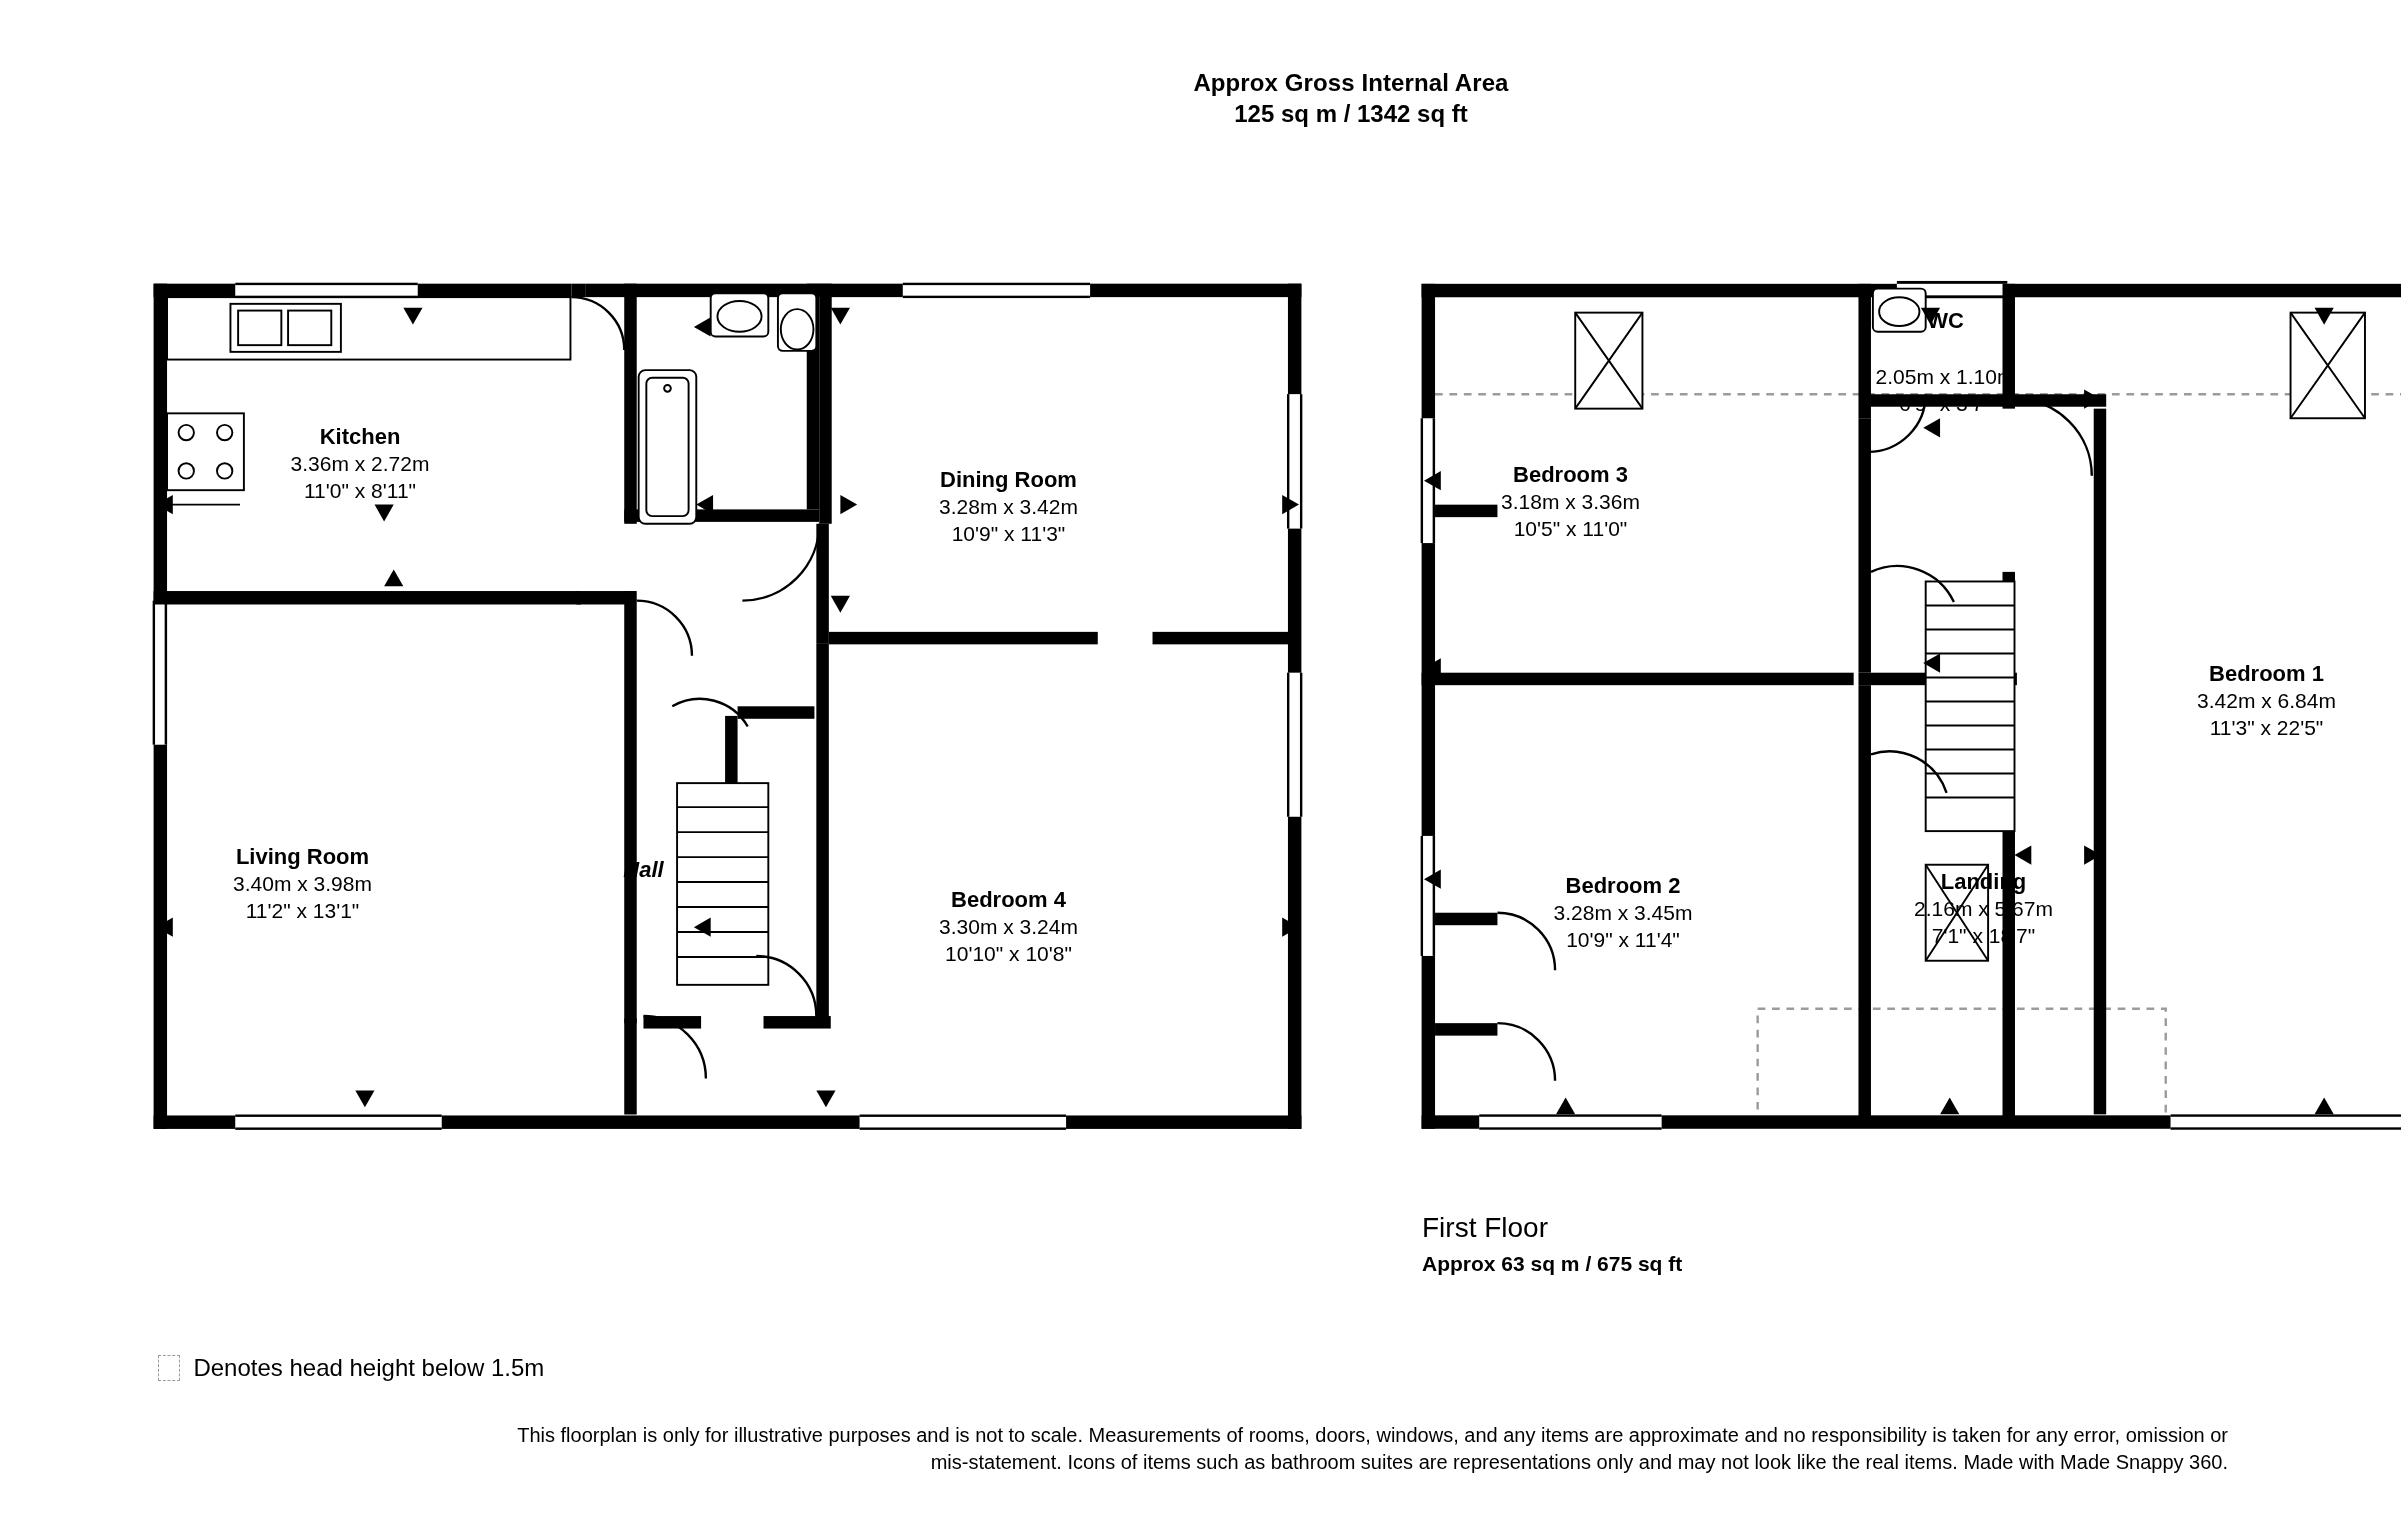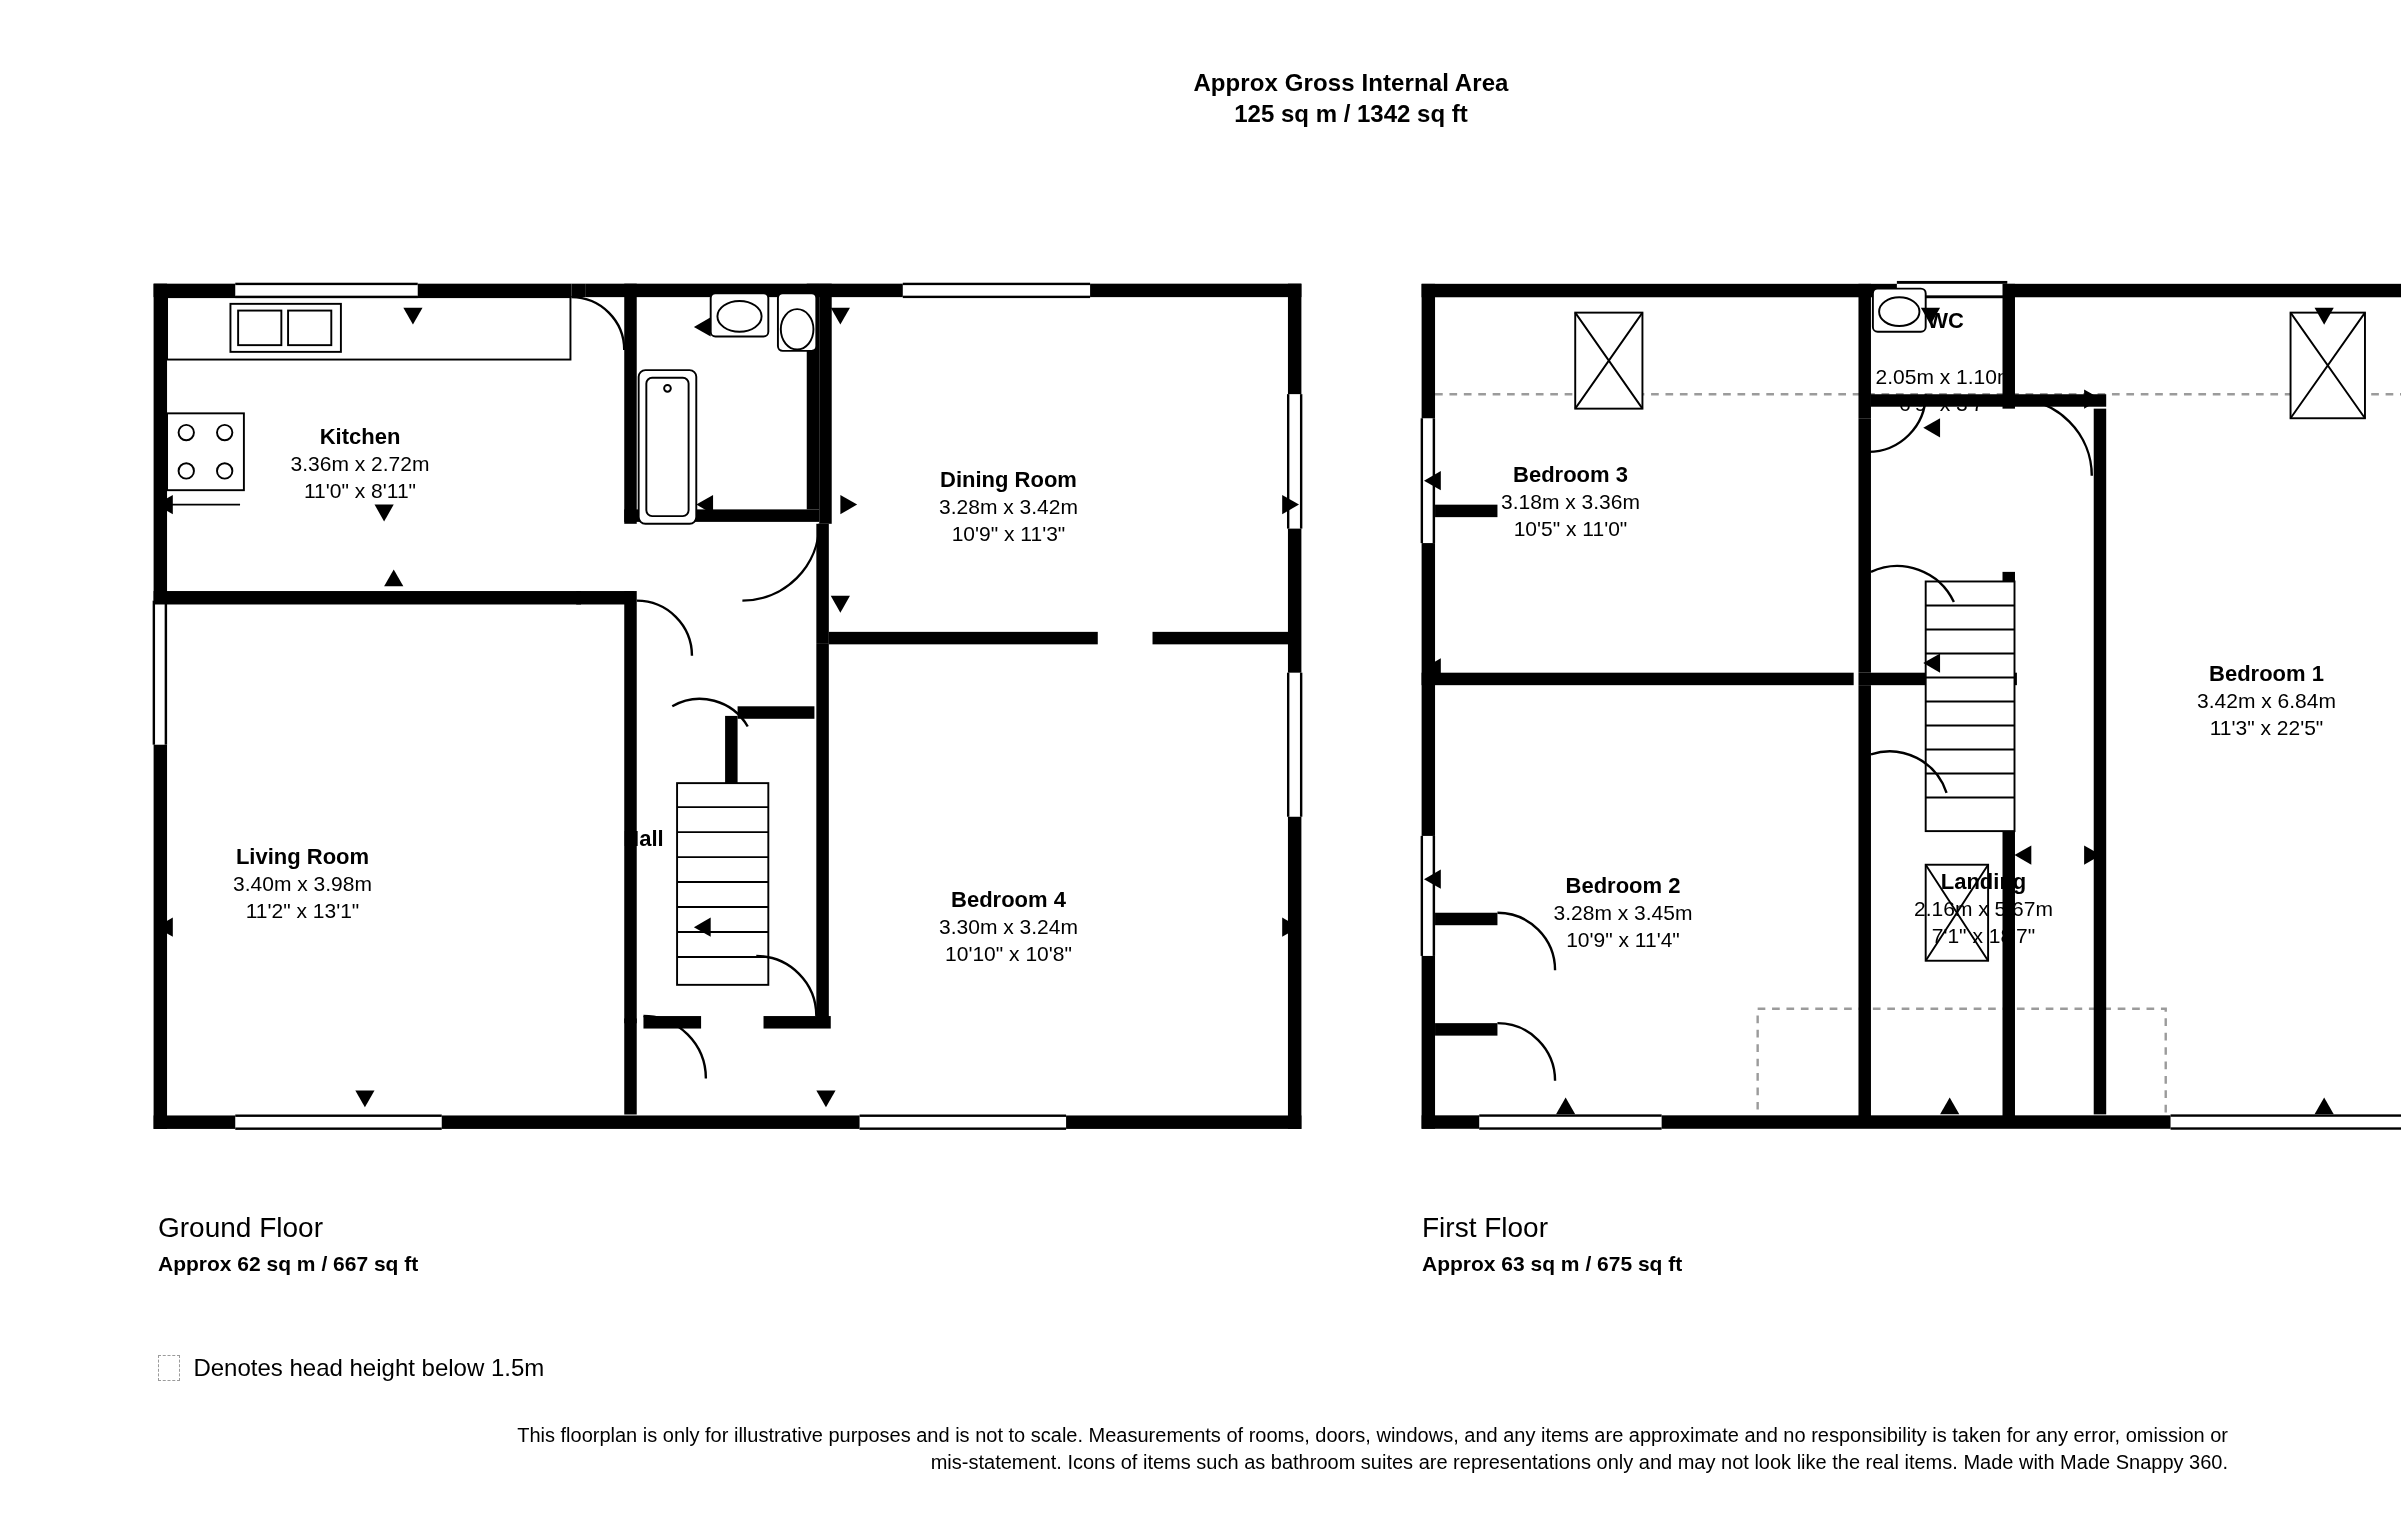--- a/index.html
+++ b/index.html
@@ -262,21 +262,21 @@
     <span class="dim">3.28m x 3.42m</span>
     <span class="dim">10'9" x 11'3"</span>
   </div>
 
   <div class="lbl" style="left:168px; top:843px; width:269px;">
     <span class="name">Living Room</span>
     <span class="dim">3.40m x 3.98m</span>
     <span class="dim">11'2" x 13'1"</span>
   </div>
 
-  <div class="lbl" style="left:586px; top:825px; width:115px;">
+  <div class="lbl" style="left:586px; top:856px; width:115px;font-style:italic;">
     <span class="name">Hall</span>
   </div>
 
   <div class="lbl" style="left:879px; top:886px; width:259px;">
     <span class="name">Bedroom 4</span>
     <span class="dim">3.30m x 3.24m</span>
     <span class="dim">10'10" x 10'8"</span>
   </div>
 
   <div class="plan" style="left:1412px; top:274px;">
@@ -411,24 +411,20 @@
     <span class="dim">3.28m x 3.45m</span>
     <span class="dim">10'9" x 11'4"</span>
   </div>
 
   <div class="lbl" style="left:1868px; top:868px; width:231px;">
     <span class="name">Landing</span>
     <span class="dim">2.16m x 5.67m</span>
     <span class="dim">7'1" x 18'7"</span>
   </div>
 
-  <div class="floor-caption" style="left:158px; top:1210px;">
-    <div class="title">Ground Floor</div>
-    <div class="sub">Approx 62 sq m / 667 sq ft</div>
-  </div>
 
   <div class="floor-caption" style="left:1422px; top:1210px;">
     <div class="title">First Floor</div>
     <div class="sub">Approx 63 sq m / 675 sq ft</div>
   </div>
 
   <div class="legend">
     <div class="swatch"></div>
     <div class="legend-text">Denotes head height below 1.5m</div>
   </div>

